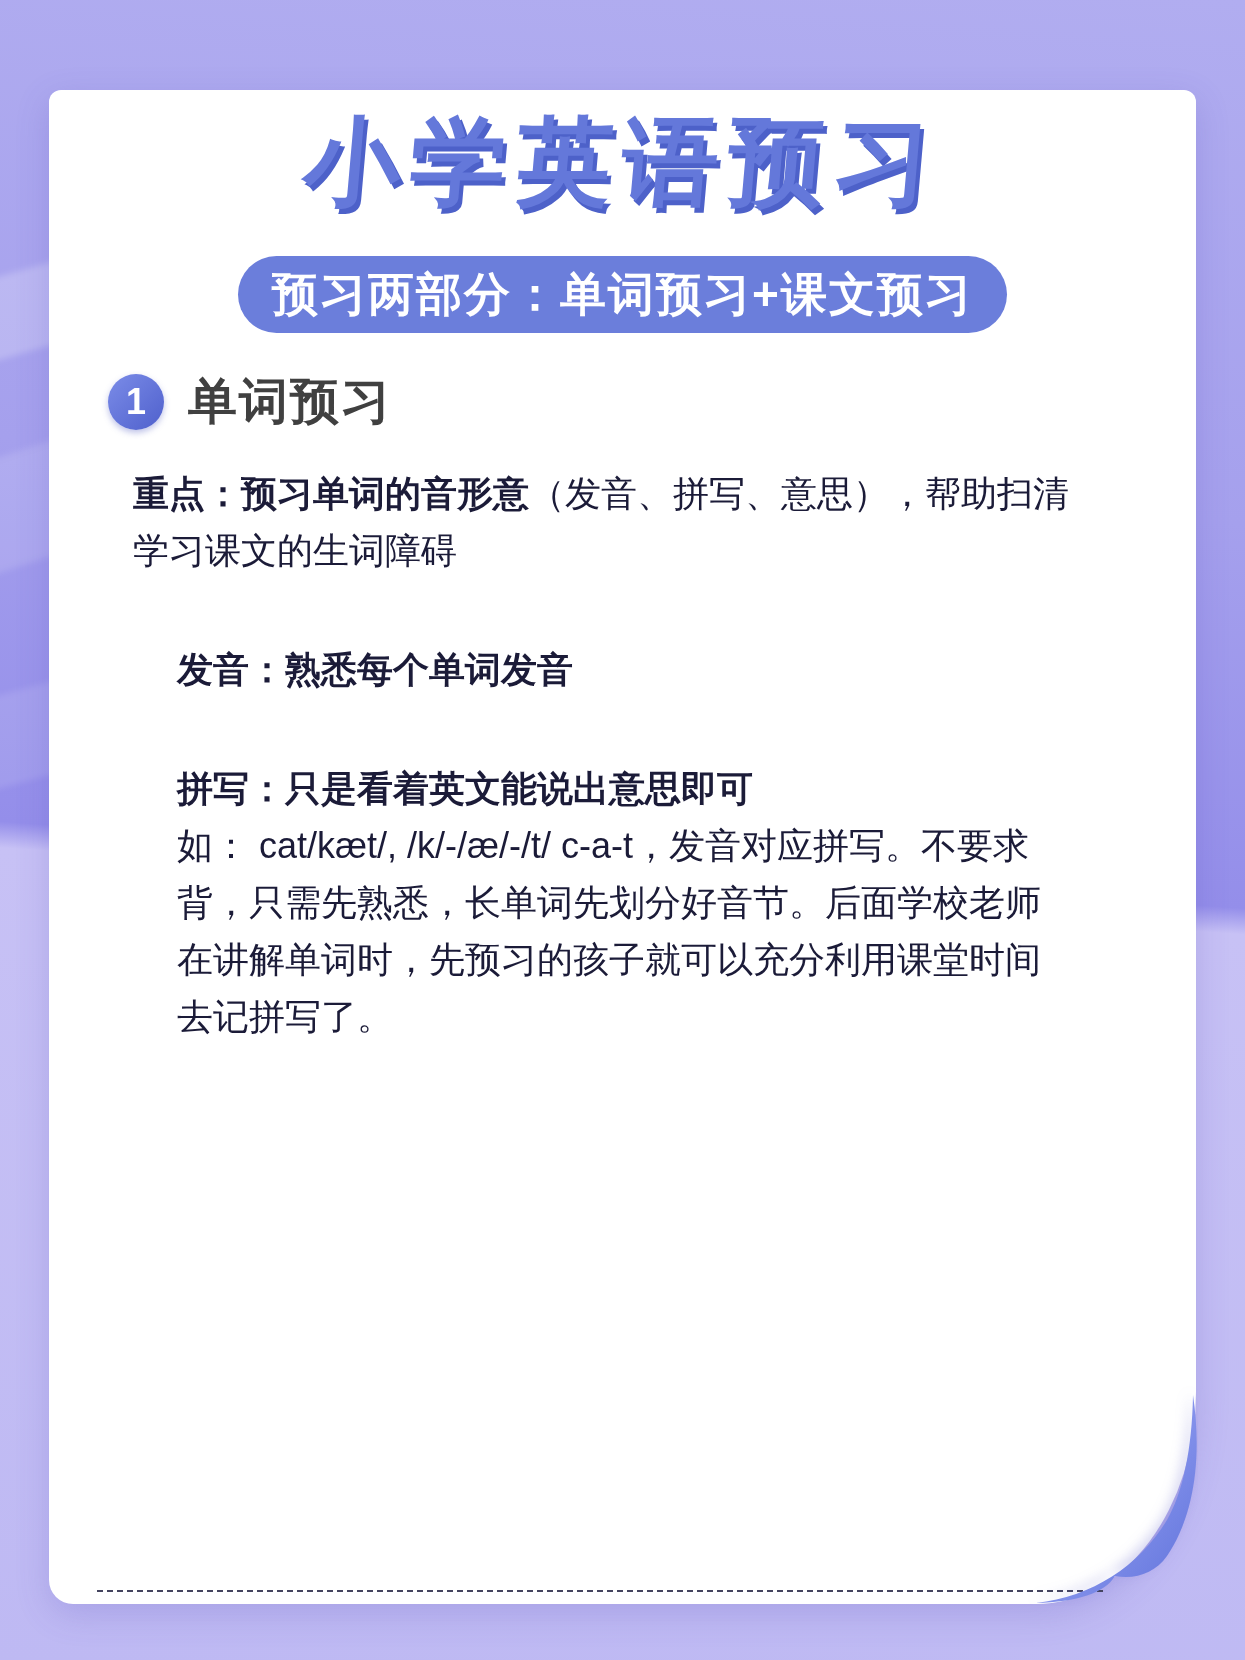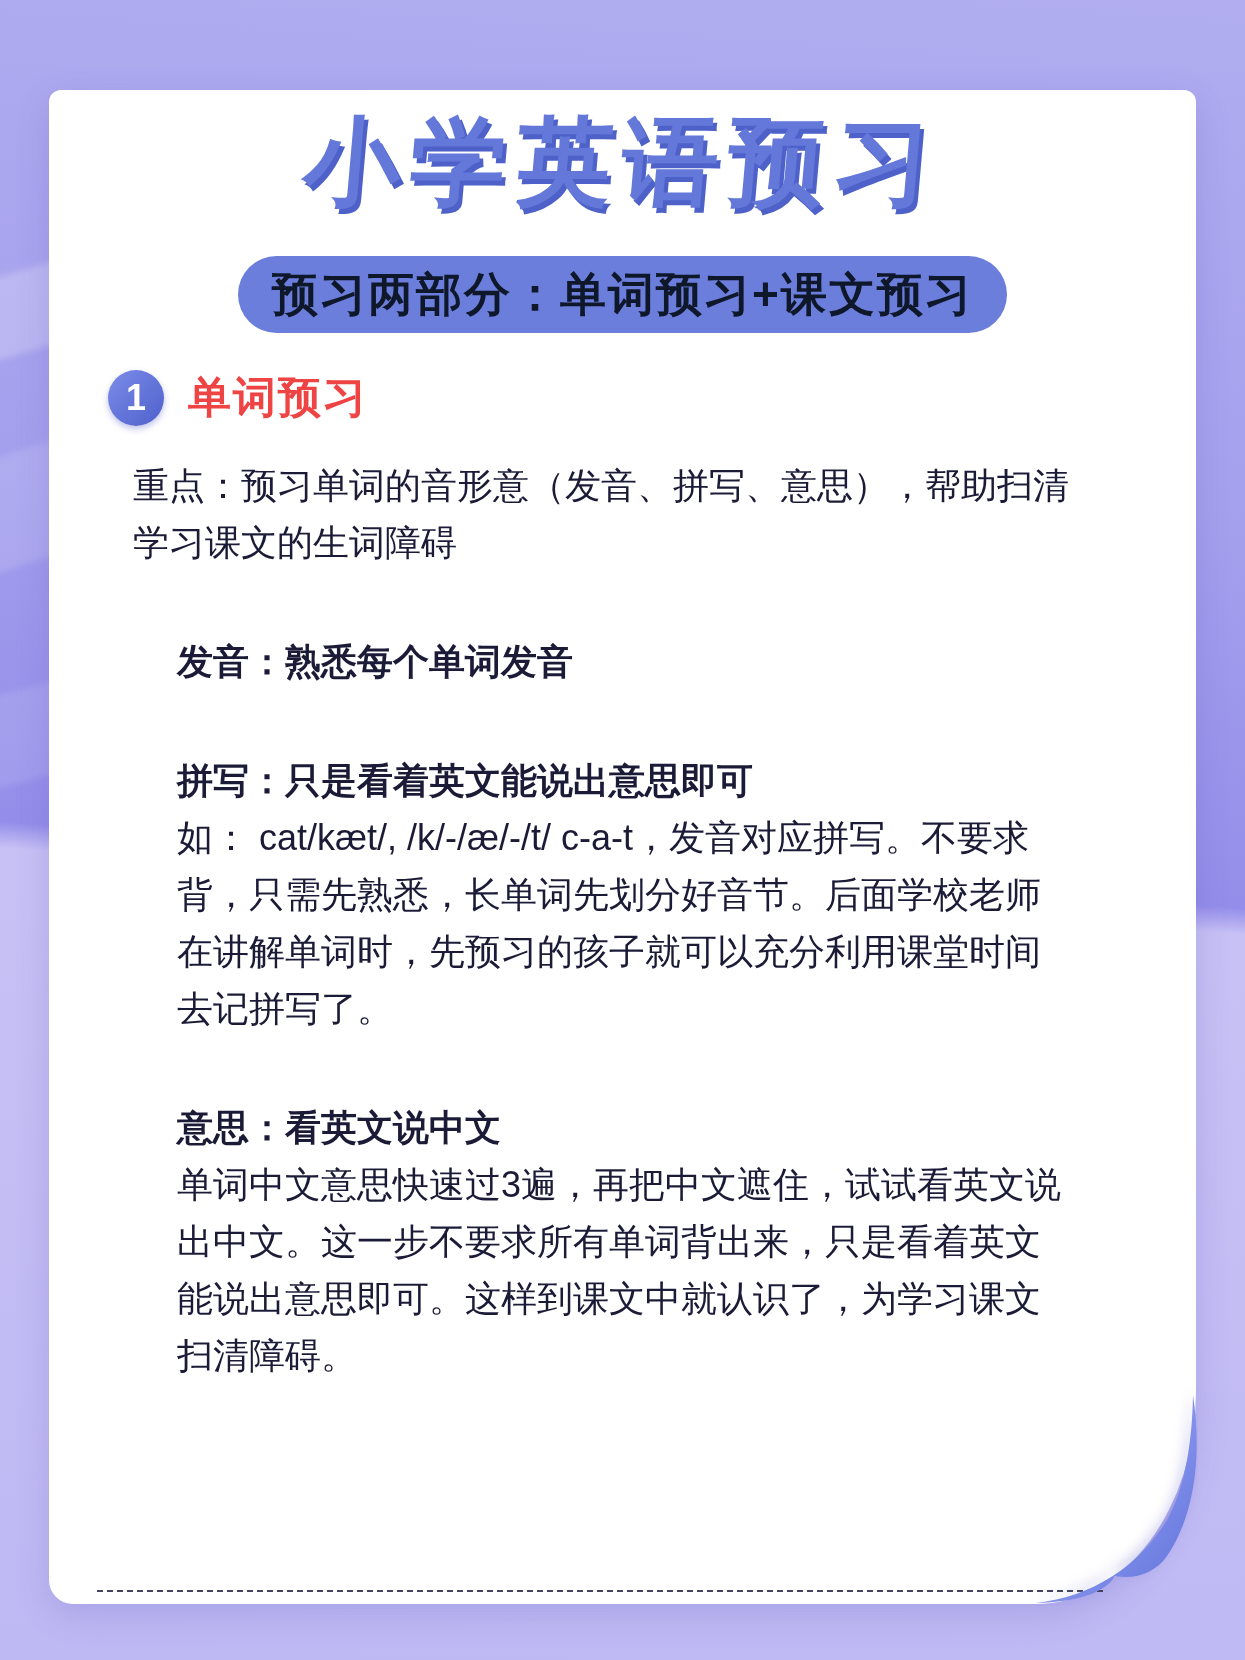--- a/index.html
+++ b/index.html
@@ -60,21 +60,21 @@
   .pill {
     margin: 44px auto 16px auto;
     width: max-content;
     background: #6b7edb;
     border-radius: 39px;
     padding: 0 34px;
     height: 77px;
     line-height: 77px;
     font-size: 46px;
     font-weight: bold;
-    color: #0f172a;
+    color: #ffffff;
     letter-spacing: 2px;
   }
 
   .section-header {
     display: flex;
     align-items: center;
     margin: 36px 0 0 59px;
   }
   .num-badge {
     width: 56px;
@@ -84,35 +84,35 @@
     color: #ffffff;
     font-size: 36px;
     font-weight: bold;
     display: flex;
     align-items: center;
     justify-content: center;
     box-shadow: 0 3px 6px rgba(70, 80, 190, 0.35);
   }
   .section-title {
     margin-left: 24px;
-    font-size: 43px;
+    font-size: 49px;
     font-weight: bold;
-    color: #ef4444;
+    color: #404040;
     letter-spacing: 2px;
   }
 
   .content {
     padding: 0 120px 0 84px;
     color: #1b1b38;
     font-size: 36px;
     line-height: 57px;
   }
 
   .keypoint { margin-top: 30px; }
-  .keypoint .kp-bold { font-weight: normal; }
+  .keypoint .kp-bold { font-weight: bold; }
 
   .block { margin-top: 62px; margin-left: 44px; }
   .block-heading { font-weight: bold; }
 
   .dashed-divider {
     position: absolute;
     left: 48px;
     bottom: 12px;
     width: 1006px;
     height: 0;
@@ -153,24 +153,20 @@
 
     <div class="block">
       <div class="block-heading">发音：熟悉每个单词发音</div>
     </div>
 
     <div class="block">
       <div class="block-heading">拼写：只是看着英文能说出意思即可</div>
       <div class="block-para">如： cat/kæt/, /k/-/æ/-/t/  c-a-t，发音对应拼写。不要求背，只需先熟悉，长单词先划分好音节。后面学校老师在讲解单词时，先预习的孩子就可以充分利用课堂时间去记拼写了。</div>
     </div>
 
-    <div class="block">
-      <div class="block-heading">意思：看英文说中文</div>
-      <div class="block-para">单词中文意思快速过3遍，再把中文遮住，试试看英文说出中文。这一步不要求所有单词背出来，只是看着英文能说出意思即可。这样到课文中就认识了，为学习课文扫清障碍。</div>
-    </div>
 
   </div>
 
   <div class="dashed-divider"></div>
 
   <svg class="curl-svg" viewBox="0 0 212 237" xmlns="http://www.w3.org/2000/svg">
     <defs>
       <linearGradient id="curlGrad" x1="0" y1="0" x2="1" y2="1">
         <stop offset="0" stop-color="#c0c6f8"></stop>
         <stop offset="0.45" stop-color="#8a97ee"></stop>

